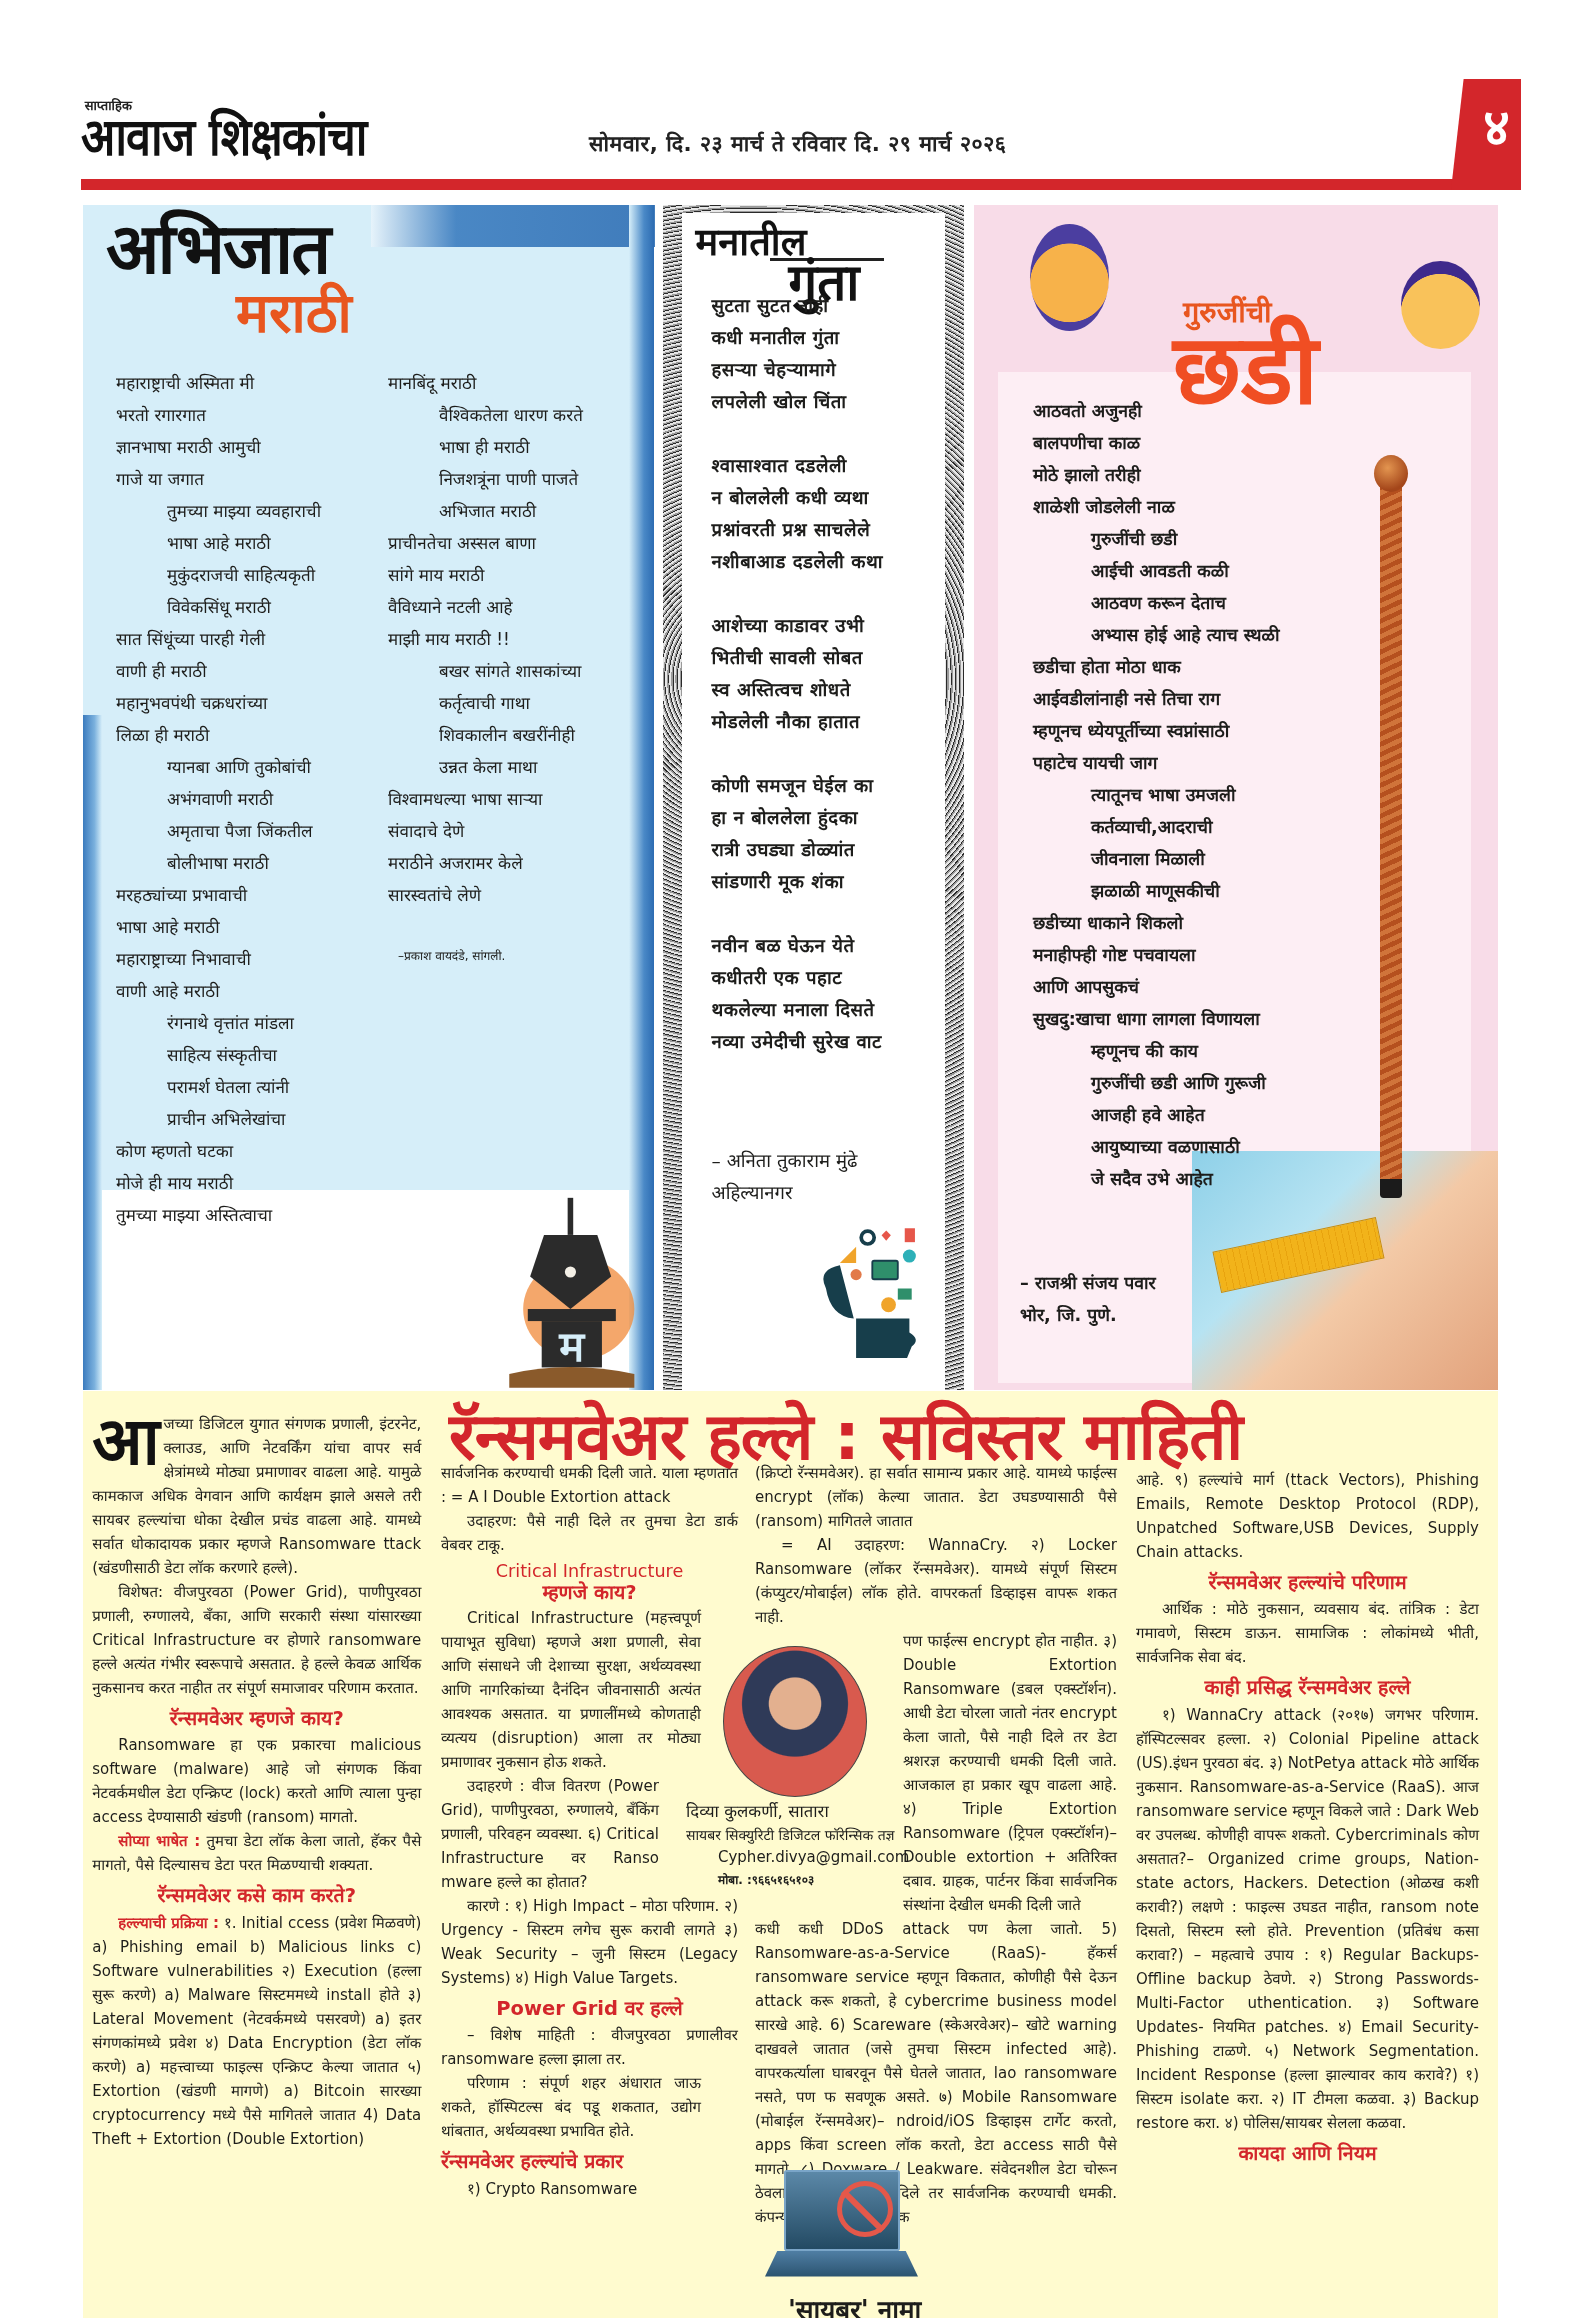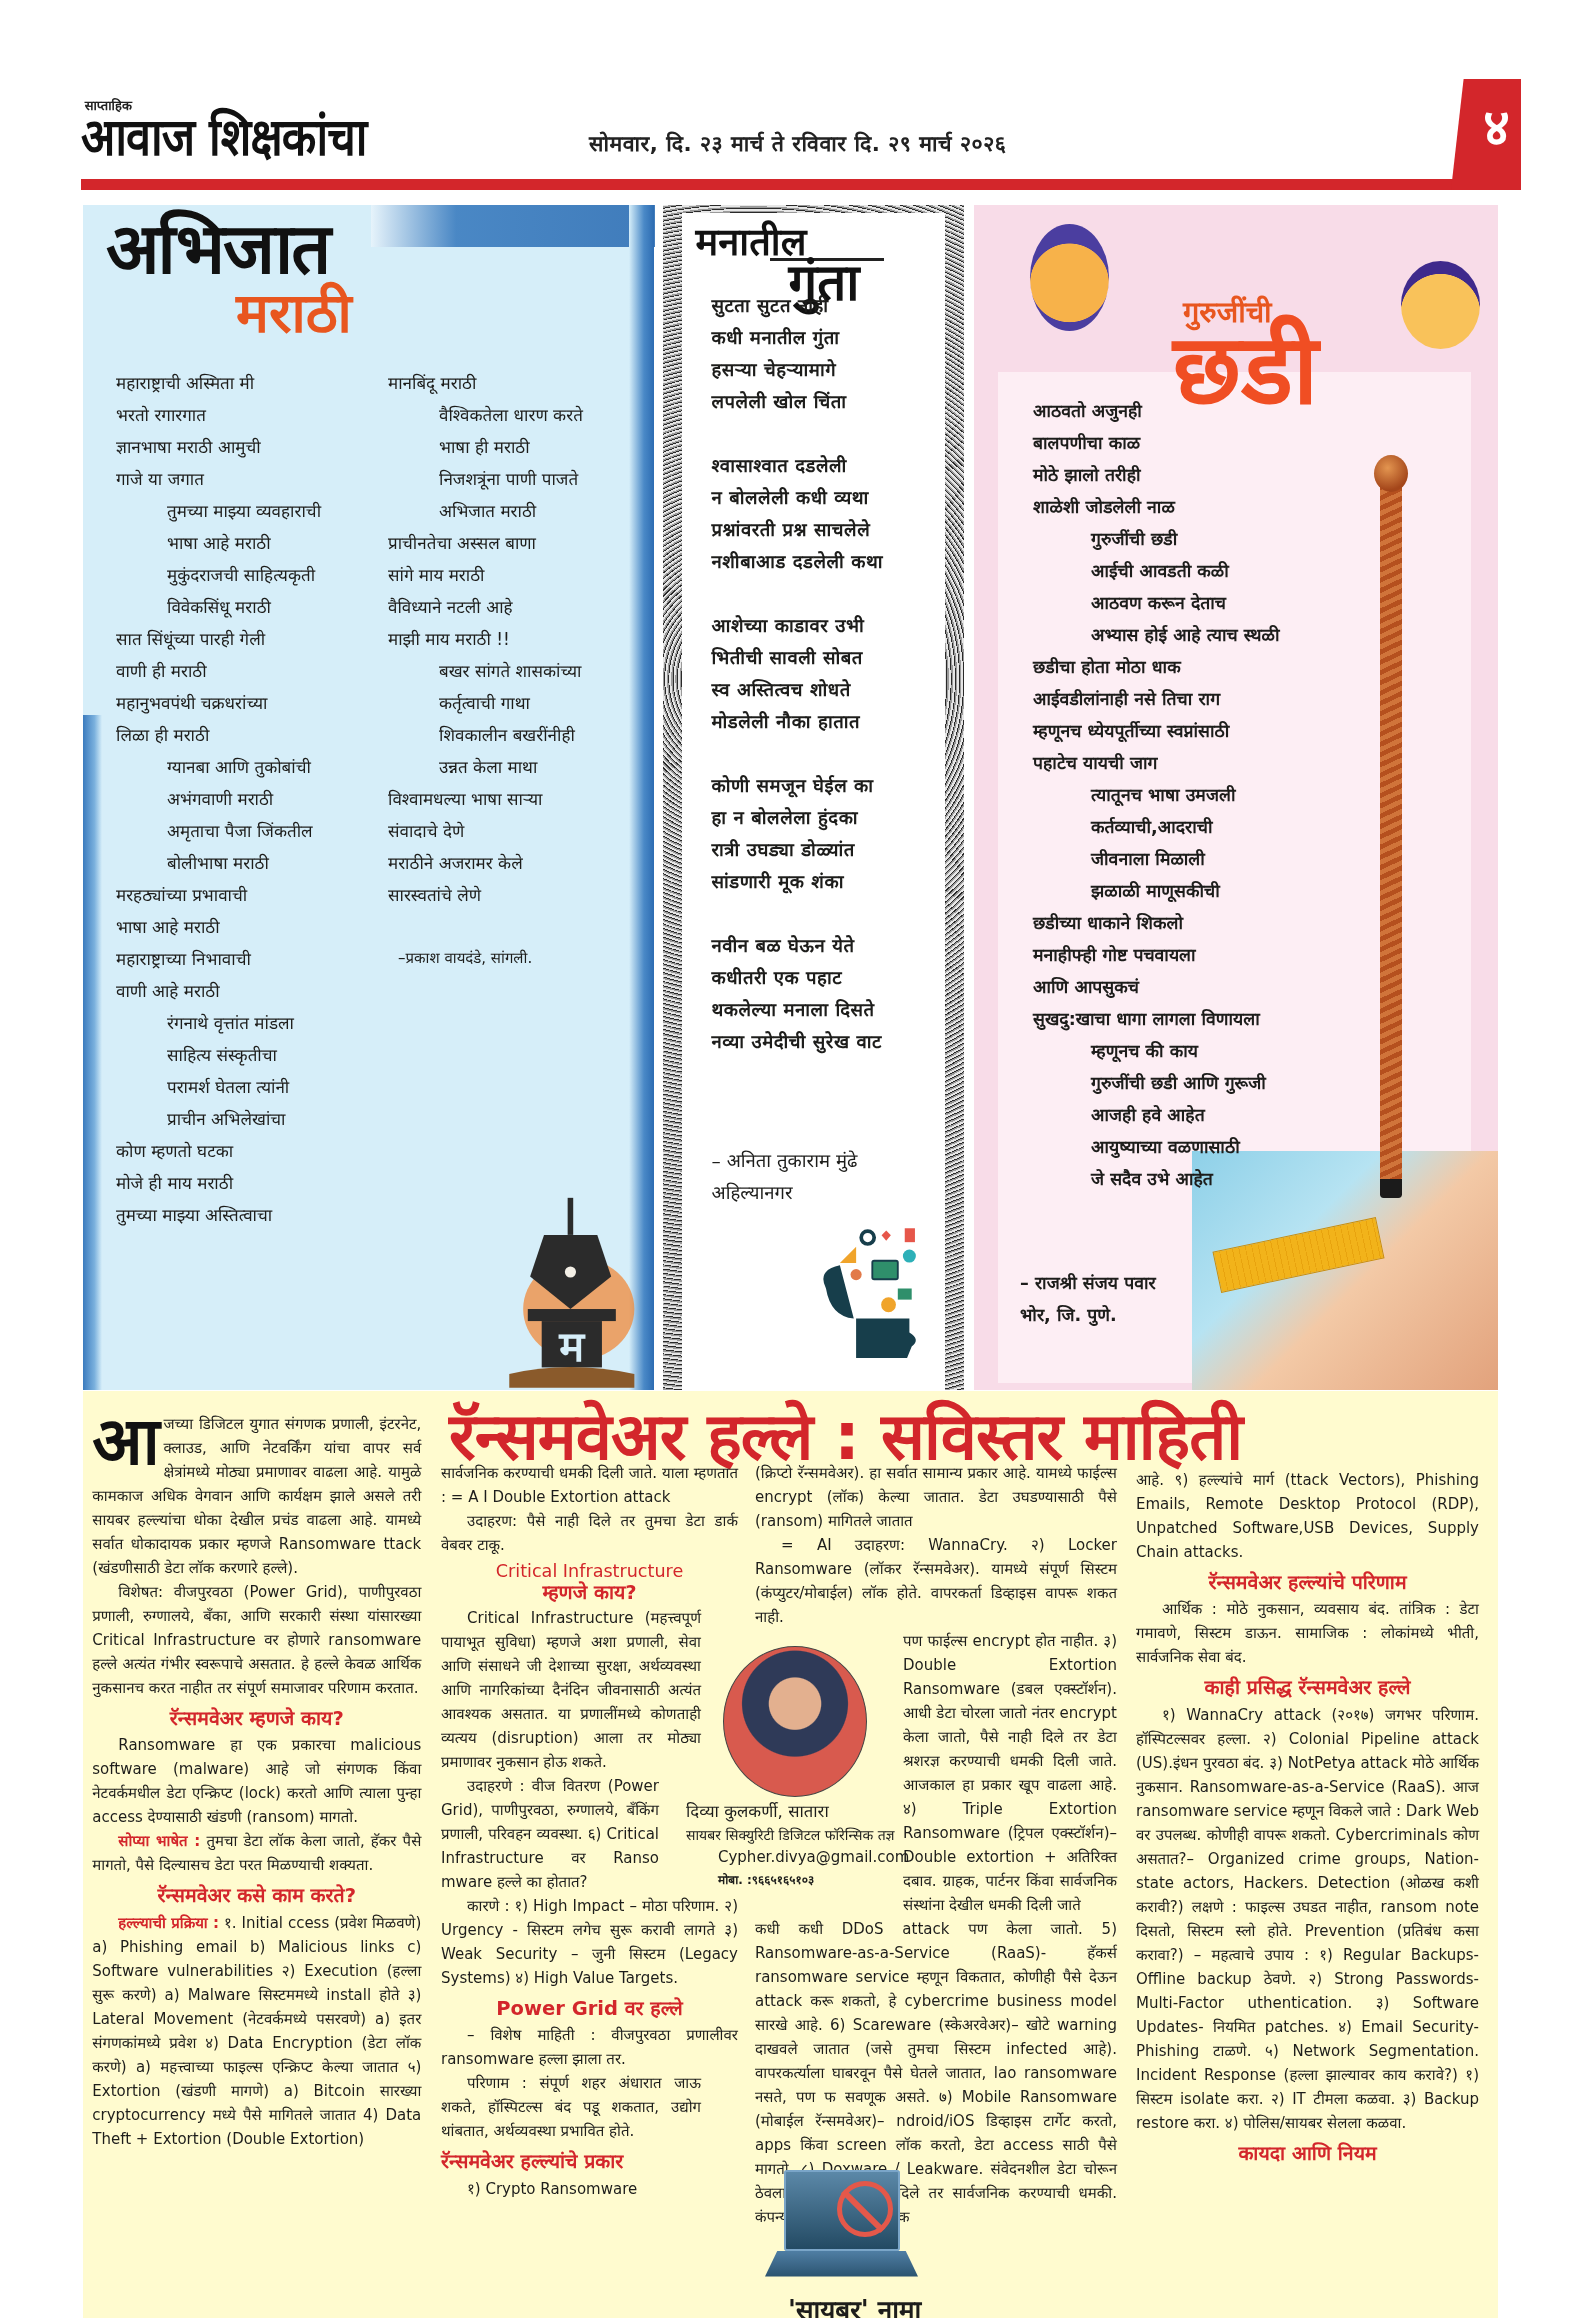--- a/index.html
+++ b/index.html
@@ -10,31 +10,31 @@
   .masthead { position: absolute; left: 81px; top: 79px; width: 1440px; height: 104px; }
   .weekly { position: absolute; left: 3.7px; top: 16.7px; font-size: 13px; font-weight: bold; color: #222; }
   .brand { position: absolute; left: 0; top: 32px; font-family: "DejaVu Sans", sans-serif; font-size: 45px; font-weight: bold; color: #111; letter-spacing: -0.9px; line-height: 1; transform: scaleY(1.15); transform-origin: top left; }
   .dateline { position: absolute; left: 508px; top: 49px; font-size: 21.3px; font-weight: bold; color: #222; letter-spacing: 0.5px; }
   .rule-red { position: absolute; left: 0; top: 100px; width: 1440px; height: 11px; background: #d3262b; }
   .page-tab { position: absolute; left: 1370px; top: 0; width: 70px; height: 111px; background: #d3262b; clip-path: polygon(18% 0, 100% 0, 100% 100%, 0 100%); }
   .page-num { position: absolute; left: 1391px; top: 23px; width: 49px; text-align: center; font-size: 51px; font-weight: bold; color: #ffffff; line-height: 1; }
 
   
   .panel { position: absolute; }
-  .panel-blue { left: 83px; top: 205px; width: 571px; height: 1185px; background: #d6eef9; }
+  .panel-blue { left: 83px; top: 205px; width: 571px; height: 985px; background: #d6eef9; }
   .panel-blue .splash-top { position: absolute; left: 288px; top: 0; width: 284px; height: 42px; background: linear-gradient(90deg, #e8f4fb 0%, #3a7cbf 30%, #2f6fb4 100%); opacity: .9; }
   .panel-blue .splash-right { position: absolute; right: 0; top: 0; width: 25.5px; height: 1185px; background: linear-gradient(90deg, #d6eef9 0%, #4a89c7 60%, #2d6cb2 100%); }
   .panel-blue .splash-left { position: absolute; left: 0; top: 510px; width: 18.5px; height: 675px; background: linear-gradient(90deg, #3b7bbe 0%, #7ab0dd 60%, #d6eef9 100%); }
   .title-abhijat { position: absolute; left: 23px; top: 9.3px; font-size: 70px; font-weight: bold; color: #111; line-height: 1; letter-spacing: -1.9px; }
   .title-marathi { position: absolute; left: 153px; top: 81px; font-size: 55px; font-weight: bold; color: #e8561f; line-height: 1; }
   .poem-col { position: absolute; font-size: 17px; line-height: 32px; color: #1d1d1b; white-space: nowrap; }
   .poem-col .indent { padding-left: 51px; }
   .blue-col1 { left: 33px; top: 162px; }
   .blue-col2 { left: 305px; top: 162px; }
-  .blue-author { position: absolute; left: 315px; top: 742px; font-size: 15px; color: #1d1d1b; }
+  .blue-author { position: absolute; left: 315px; top: 742px; font-size: 12px; color: #1d1d1b; }
   .pen-logo { position: absolute; left: 417px; top: 988px; width: 139px; height: 195px; }
 
   .panel-gray { left: 663px; top: 205px; width: 301px; height: 1185px; background: repeating-radial-gradient(circle at 30% 40%, #2a2a2a 0 0.9px, #9a9a9a 0.9px 2.3px, #e6e6e6 2.3px 4.2px); }
   .panel-gray .paper { position: absolute; left: 18.5px; top: 8.3px; width: 263px; height: 1407px; background: #ffffff; }
   .title-manatil { position: absolute; left: 14px; top: 9.3px; font-size: 38px; font-weight: bold; color: #111; line-height: 1; }
   .title-gunta { position: absolute; left: 107px; top: 44px; font-size: 51px; font-weight: bold; color: #111; line-height: 1; }
   .gunta-line { position: absolute; left: 88px; top: 45px; width: 114px; height: 2.8px; background: #222; }
   .gray-poem { position: absolute; left: 30px; top: 77px; font-size: 18.5px; font-weight: bold; line-height: 32px; color: #1d1d1b; white-space: nowrap; letter-spacing: 0.5px; }
   .gray-poem .stanza { margin-bottom: 32px; }
   .gray-author { position: absolute; left: 30px; top: 932px; font-size: 18.5px; line-height: 32px; color: #1d1d1b; }

